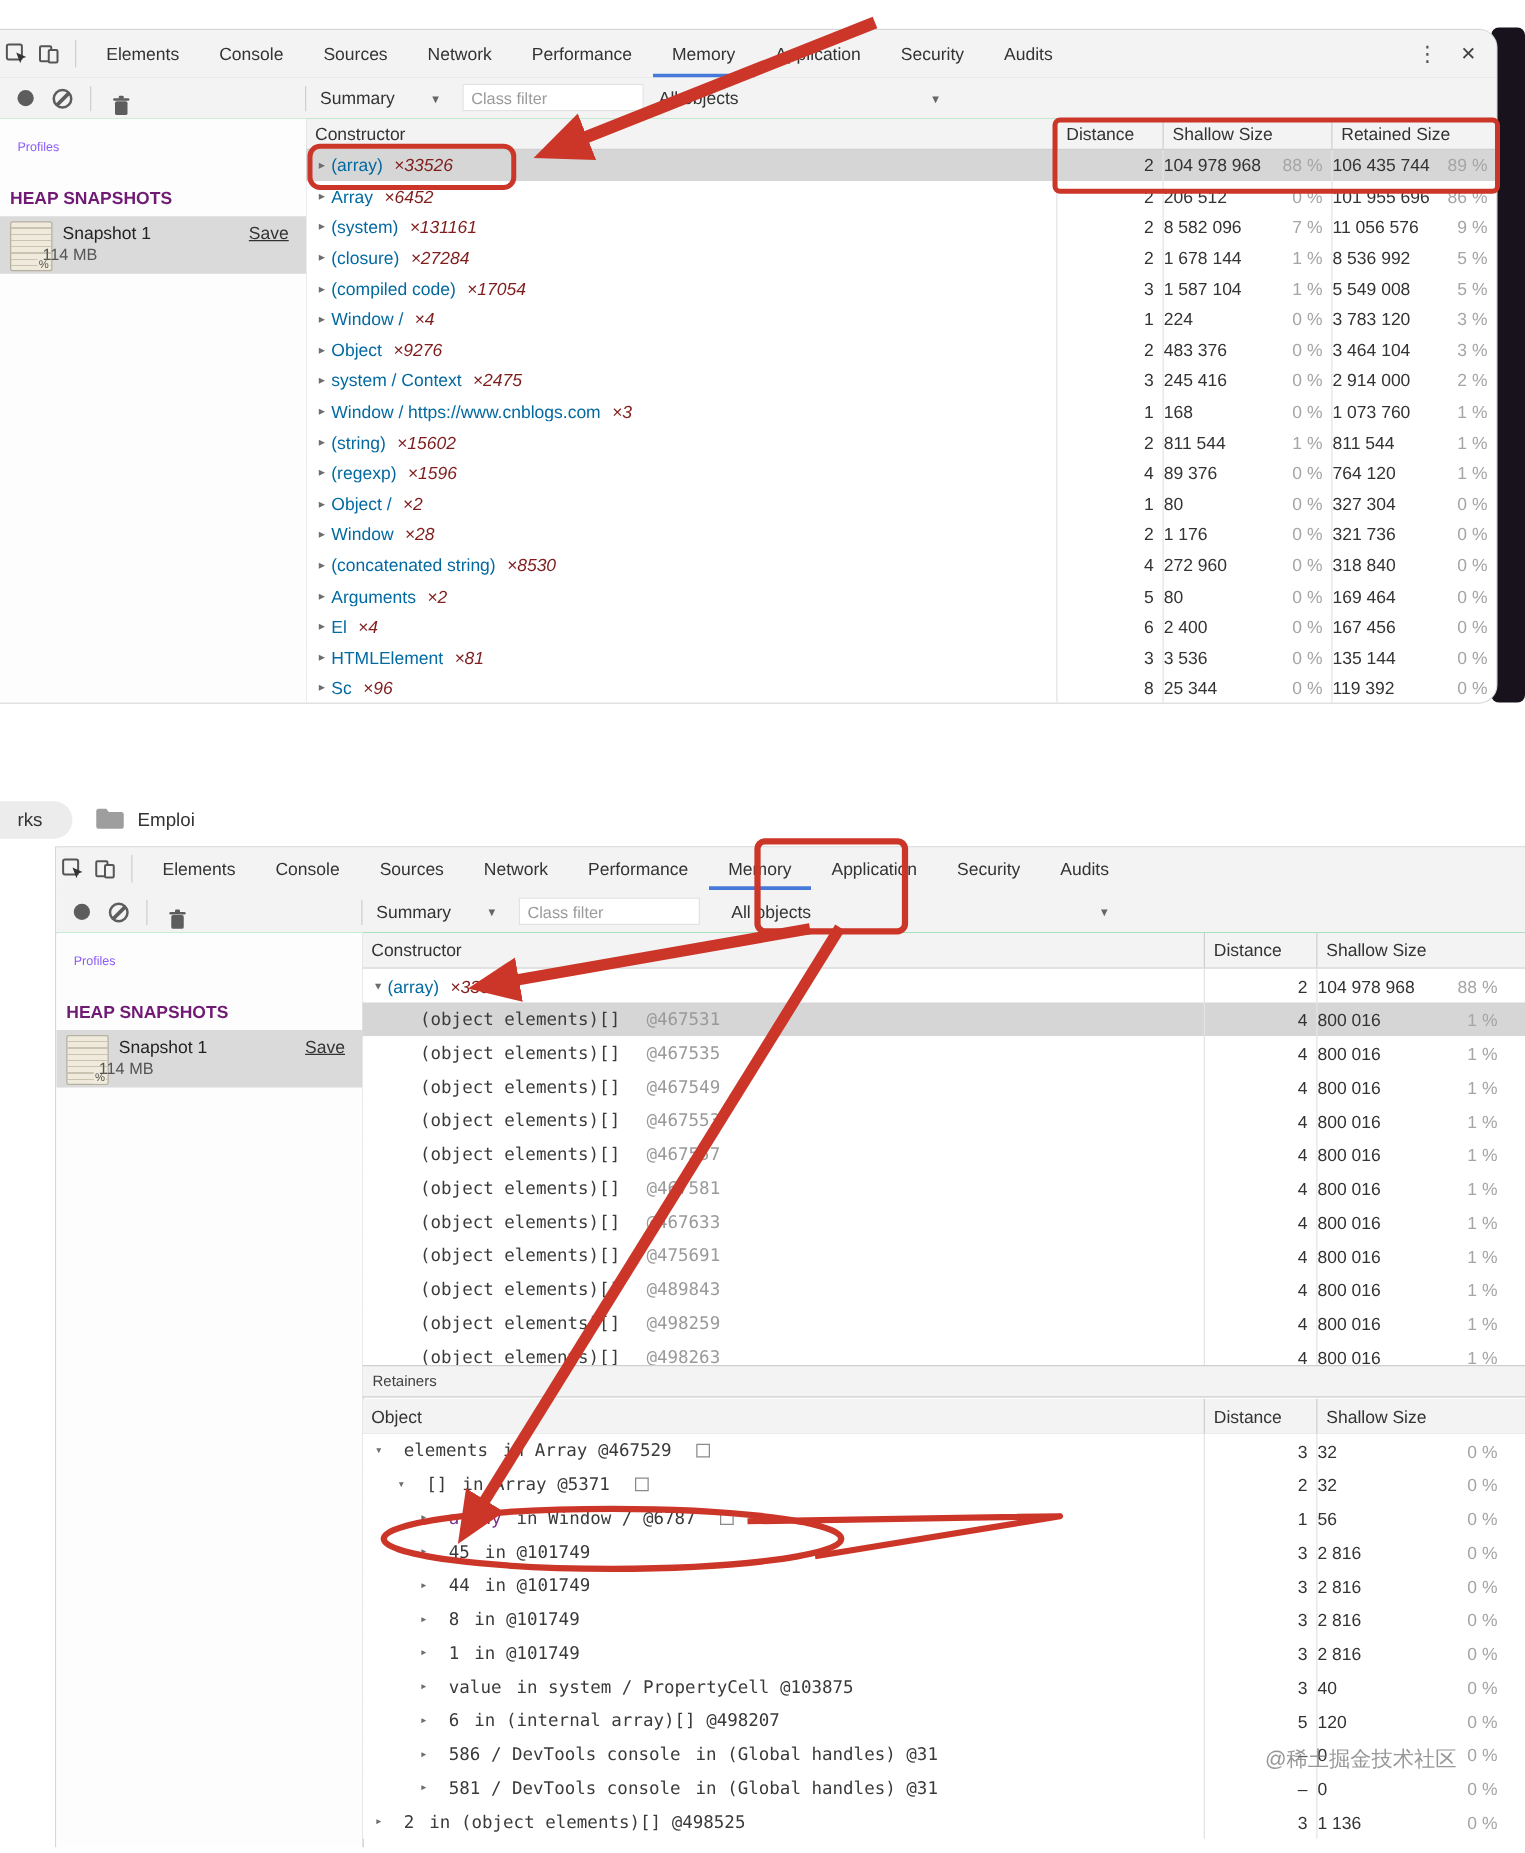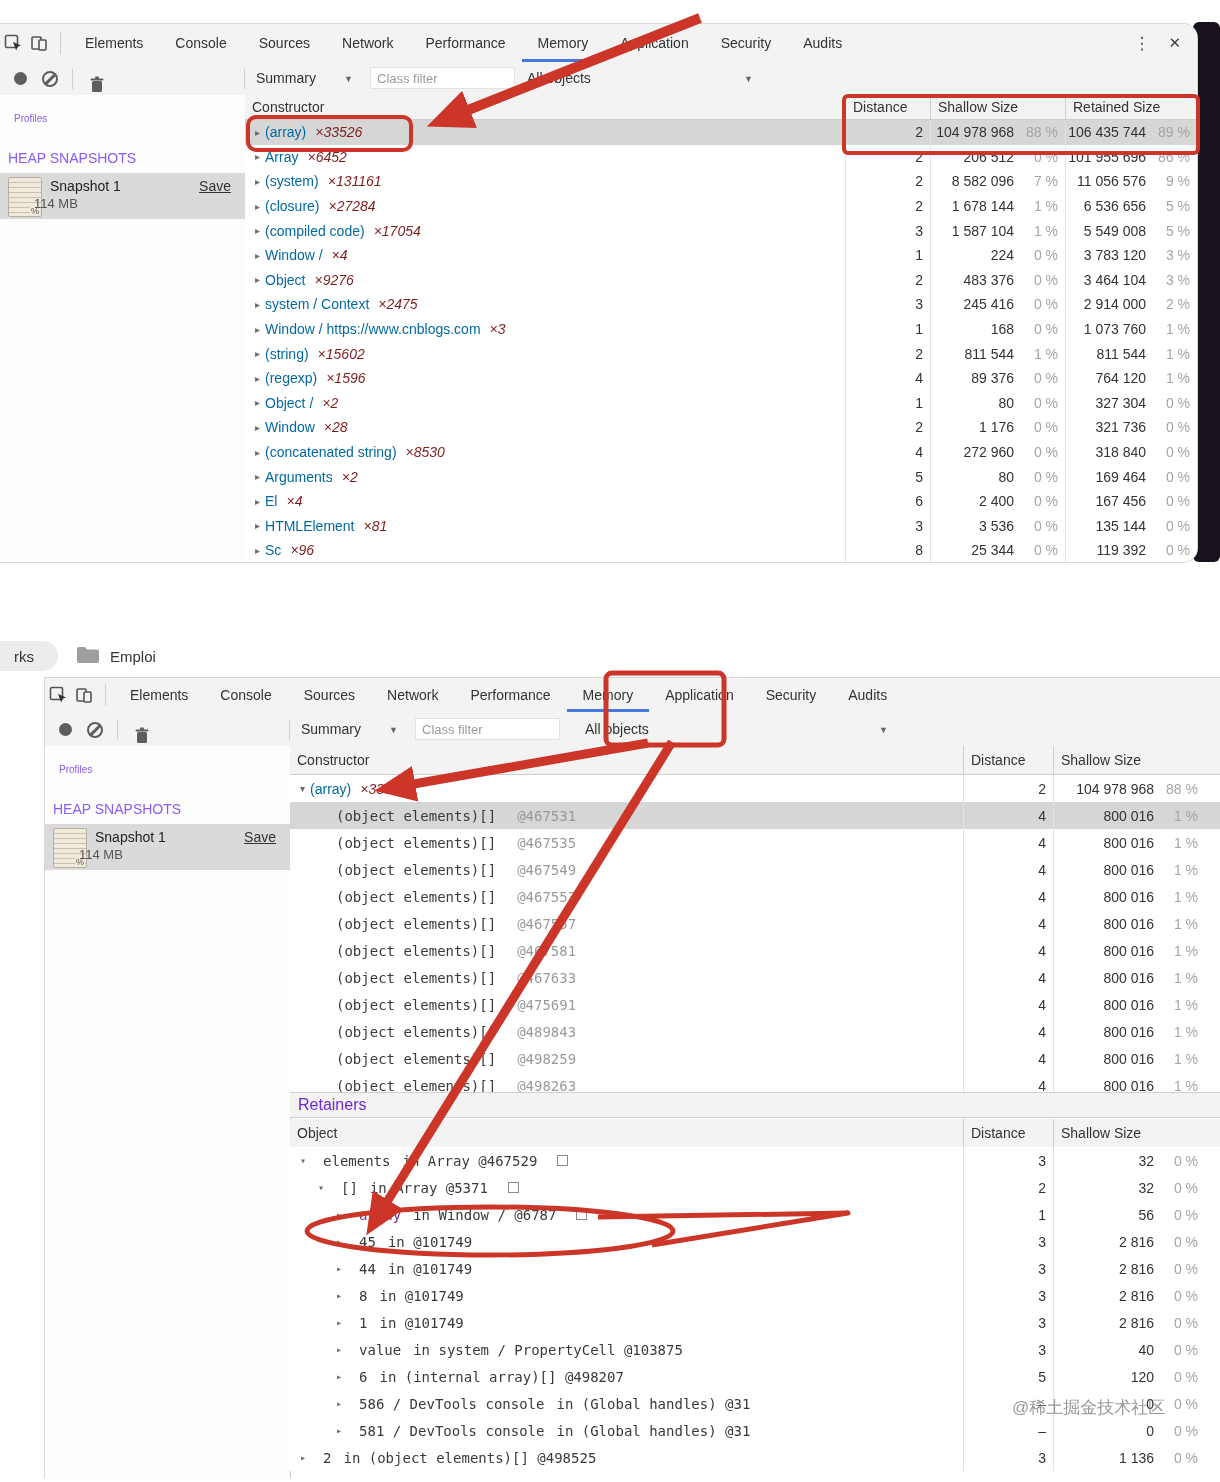--- a/index.html
+++ b/index.html
@@ -37,21 +37,21 @@
   .caret{position:absolute;font-size:9px;color:#666;}
   .classfilter{position:absolute;width:145px;height:22px;border:1px solid #e2e2e2;background:#fff;
                font-family:"Liberation Sans",sans-serif;font-size:13px;color:#333;padding:0 6px;box-sizing:border-box;}
   .classfilter::placeholder{color:#9b9b9b;}
 
   
   .sidebar{position:absolute;left:0;width:245px;bottom:0;background:#fdfdfd;border-right:1px solid #c9c9c9;}
   .win1 .sidebar{top:71px;}
   .win2 .sidebar{top:68px;}
   .profiles-lbl{position:absolute;left:14px;top:18px;font-size:10px;color:#8b5cf6;}
-  .heap-lbl{position:absolute;left:8px;top:55px;font-size:14px;color:#8b5cf6;}
+  .heap-lbl{position:absolute;left:8px;top:55px;font-size:14px;color:#701a75;font-weight:bold;}
   .snaprow{position:absolute;left:0;right:0;top:78px;height:46px;background:#dadada;}
   .snapicon{position:absolute;left:8px;top:4px;width:32px;height:38px;background:#efeadb;
             border:1px solid #b5b09f;border-radius:2px;
             background-image:repeating-linear-gradient(#efeadb 0 4px,#c9c4b2 4px 5px);}
   .snapicon span{position:absolute;right:1px;bottom:0;font-size:9px;color:#555;background:#efeadb;padding:0 1px;}
   .snapname{position:absolute;left:50px;top:5px;font-size:14px;color:#222;}
   .snapsize{position:absolute;left:34px;top:23px;font-size:13px;color:#555;}
   .savelink{position:absolute;right:14px;top:5px;font-size:14px;color:#333;text-decoration:underline;cursor:pointer;}
 
   
@@ -62,39 +62,39 @@
   .hcell:first-child{border-left:none;flex:1;}
   .row{display:flex;align-items:center;font-size:14px;height:24.6px;background:#fff;}
   .row.sel{background:#d6d6d6;}
   .ccell{flex:1;display:flex;align-items:center;padding-left:10px;overflow:hidden;white-space:nowrap;}
   .twisty{color:#6e6e6e;font-size:10px;margin-right:5px;}
   .cname{color:#0369a1;}
   .ccount{color:#7f1d1d;margin-left:9px;font-style:italic;}
   .numcell{display:flex;align-items:center;justify-content:flex-end;box-sizing:border-box;
            border-left:1px solid #e3e3e3;height:100%;padding-right:7px;color:#333;}
   .pct{width:44px;text-align:right;color:#a5a5a5;flex:none;}
-  .val{flex:1;text-align:right;}
+  .val{flex:1;}
   .w-dist{width:85px;flex:none;}
   .w-shal{width:135px;flex:none;}
   .w-ret{width:132px;flex:none;}
 
   
   .main2{position:absolute;left:245px;right:0;top:68px;bottom:0;overflow:hidden;}
   .toptable{position:absolute;left:0;right:0;top:0;height:346px;overflow:hidden;}
   .win2 .hdrrow{height:28px;}
   .m-row{display:flex;align-items:center;height:27px;background:#fff;font-size:14px;}
   .m-row.sel{background:#d6d6d6;}
   .mono{font-family:"DejaVu Sans Mono",monospace;font-size:14px;color:#3a3a3a;gap:12px;}
   .objid{color:#9a9a9a;margin-left:9px;}
   .w2-dist{width:90px;flex:none;}
   .w2-shal{width:152px;flex:none;}
   .pad-right{width:15px;flex:none;}
   .retbar{position:absolute;left:0;right:0;top:346px;height:26px;background:#f3f3f3;
           border-top:1px solid #cfcfcf;border-bottom:1px solid #cfcfcf;
-          display:flex;align-items:center;font-size:16px;color:#6d28d9;padding-left:8px;box-sizing:border-box;}
+          display:flex;align-items:center;font-size:12px;color:#404040;padding-left:8px;box-sizing:border-box;}
   .rethdr{position:absolute;left:0;right:0;top:373px;}
   .retrows{position:absolute;left:0;right:0;top:401px;bottom:0;overflow:hidden;}
   .sq{display:inline-block;width:9px;height:9px;border:1px solid #8a8a8a;margin-left:8px;vertical-align:middle;}
   .purple{color:#7b2e8d;}
 
   
   .bm-pill{position:absolute;left:-18px;top:641px;width:76px;height:30px;border-radius:15px;background:#ececec;
            display:flex;align-items:center;justify-content:flex-end;padding-right:24px;box-sizing:border-box;
            font-size:15px;color:#333;}
   .bm-folder{position:absolute;left:76px;top:646px;}
@@ -238,21 +238,21 @@
               <span class="twisty">▸</span>
               <span class="cname">(closure)</span>
               <span class="ccount">×27284</span>
             </div>
             <div class="numcell w-dist">2</div>
             <div class="numcell w-shal">
               <span class="val">1 678 144</span>
               <span class="pct">1 %</span>
             </div>
             <div class="numcell w-ret">
-              <span class="val">6 536 656</span>
+              <span class="val">8 536 992</span>
               <span class="pct">5 %</span>
             </div>
           </div>
           <div class="row">
             <div class="ccell">
               <span class="twisty">▸</span>
               <span class="cname">(compiled code)</span>
               <span class="ccount">×17054</span>
             </div>
             <div class="numcell w-dist">3</div>

